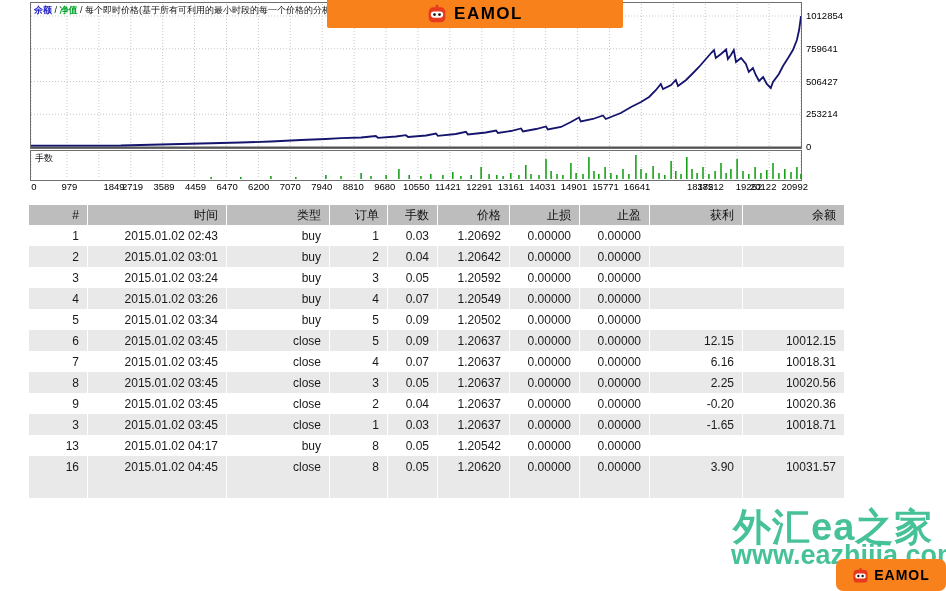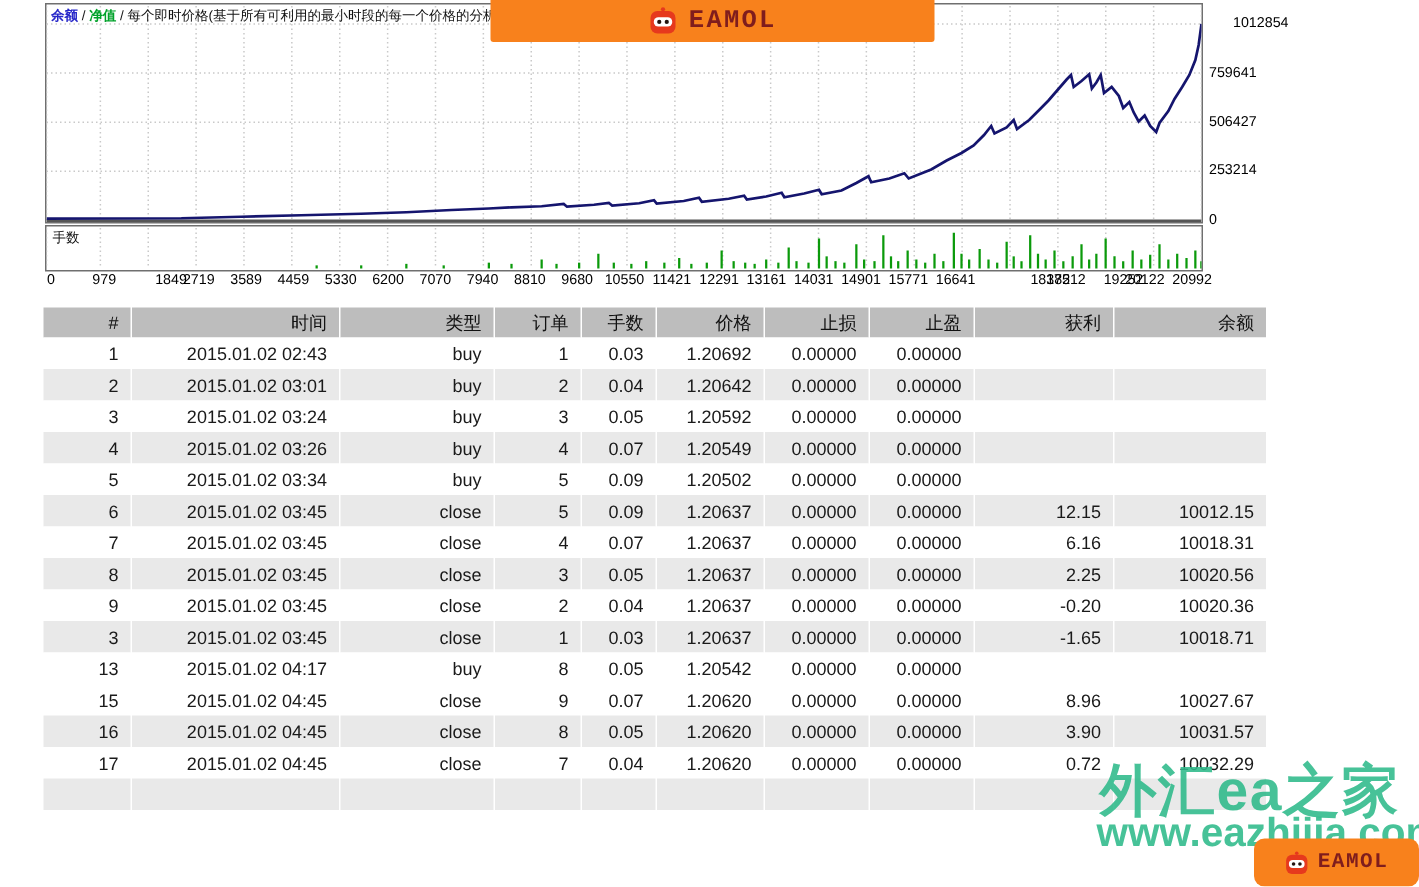--- a/index.html
+++ b/index.html
@@ -15,21 +15,21 @@
   .leg-bal{color:#2727c9;font-weight:bold;}
   .leg-eq{color:#00a22a;font-weight:bold;}
   .leg-sep,.leg-model{color:#111;}
   .lots-label{position:absolute;left:4px;top:1px;font-size:9px;color:#111;z-index:2;}
   .ylabels{position:absolute;left:806px;top:0;width:70px;height:165px;}
   .ylabels span{position:absolute;font-size:9.5px;color:#000;}
   .xlabels{position:absolute;left:30px;top:181px;width:810px;height:13px;}
   .xlabels span{position:absolute;font-size:9.5px;color:#000;width:44px;text-align:center;}
   .banner{position:absolute;left:327px;top:0;width:296px;height:28px;background:#f8811c;
     display:flex;align-items:center;justify-content:center;gap:7px;z-index:5;border-radius:0 0 2px 2px;}
-  .brand-text{font-size:17px;font-weight:800;letter-spacing:1.5px;color:#7f1d1d;font-family:Liberation Mono, monospace;}
+  .brand-text{font-size:17px;font-weight:800;letter-spacing:1.5px;color:#000000;}
   .results{position:absolute;left:28px;top:205px;width:817px;border-collapse:separate;border-spacing:1px 0;font-size:12px;table-layout:fixed;}
   .results th{background:#bdbdbd;color:#111;font-weight:400;height:20px;text-align:right;padding:0 8px 0 0;white-space:nowrap;overflow:hidden;}
   .results td{height:21px;text-align:right;padding:0 8px 0 0;color:#1a1a1a;white-space:nowrap;overflow:hidden;background:#fff;}
   .results tr.even td{background:#e9e9e9;}
   .wm-name{position:absolute;left:733px;top:502px;font-size:38px;font-weight:700;color:#2eba8a;opacity:.88;z-index:9;letter-spacing:1px;white-space:nowrap;}
   .wm-url{position:absolute;left:731px;top:540px;font-size:27px;font-weight:700;color:#2eba8a;opacity:.88;z-index:9;white-space:nowrap;}
   .bottom-logo{position:absolute;left:836px;top:559px;width:110px;height:32px;background:#f8811c;border-radius:7px;
     display:flex;align-items:center;justify-content:center;gap:5px;z-index:10;}
   .bottom-logo .brand-text{font-size:14px;letter-spacing:1px;}
 </style>
@@ -175,30 +175,30 @@
       <line x1="765.9" y1="28" x2="765.9" y2="16.0" stroke="#0b9a0b" stroke-width="1.5"></line>
       <line x1="769.9" y1="28" x2="769.9" y2="23.1" stroke="#0b9a0b" stroke-width="1.5"></line>
     </svg>
 </div>
 
 <div class="ylabels" id="ylabels">
     <span style="top: 141px; left: 0px;">0</span>
     <span style="top: 108.25px; left: 0px;">253214</span>
     <span style="top: 75.5px; left: 0px;">506427</span>
     <span style="top: 42.7499px; left: 0px;">759641</span>
-    <span style="top: 10px; left: 16px;">1012854</span>
+    <span style="top: 10px; left: 0px;">1012854</span>
   </div>
 <div class="xlabels" id="xlabels">
     <span style="left: -18px;">0</span>
     <span style="left: 17.4794px;">979</span>
     <span style="left: 62px;">1849</span>
     <span style="left: 80.5378px;">2719</span>
     <span style="left: 112.067px;">3589</span>
     <span style="left: 143.596px;">4459</span>
-    <span style="left: 175.162px;">5330</span>
+    <span style="left: 175.162px;">6470</span>
     <span style="left: 206.691px;">6200</span>
     <span style="left: 238.22px;">7070</span>
     <span style="left: 269.749px;">7940</span>
     <span style="left: 301.279px;">8810</span>
     <span style="left: 332.808px;">9680</span>
     <span style="left: 364.337px;">10550</span>
     <span style="left: 395.902px;">11421</span>
     <span style="left: 427.432px;">12291</span>
     <span style="left: 458.961px;">13161</span>
     <span style="left: 490.49px;">14031</span>
@@ -378,55 +378,31 @@
         <td>2015.01.02 04:17</td>
         <td>buy</td>
         <td>8</td>
         <td>0.05</td>
         <td>1.20542</td>
         <td>0.00000</td>
         <td>0.00000</td>
         <td></td>
         <td></td>
       </tr>
-      <tr>
-        <td>15</td>
-        <td>2015.01.02 04:45</td>
-        <td>close</td>
-        <td>9</td>
-        <td>0.07</td>
-        <td>1.20620</td>
-        <td>0.00000</td>
-        <td>0.00000</td>
-        <td>8.96</td>
-        <td>10027.67</td>
-      </tr>
       <tr class="even">
         <td>16</td>
         <td>2015.01.02 04:45</td>
         <td>close</td>
         <td>8</td>
         <td>0.05</td>
         <td>1.20620</td>
         <td>0.00000</td>
         <td>0.00000</td>
         <td>3.90</td>
         <td>10031.57</td>
-      </tr>
-      <tr>
-        <td>17</td>
-        <td>2015.01.02 04:45</td>
-        <td>close</td>
-        <td>7</td>
-        <td>0.04</td>
-        <td>1.20620</td>
-        <td>0.00000</td>
-        <td>0.00000</td>
-        <td>0.72</td>
-        <td>10032.29</td>
       </tr>
       <tr class="even">
         <td></td>
         <td></td>
         <td></td>
         <td></td>
         <td></td>
         <td></td>
         <td></td>
         <td></td>

